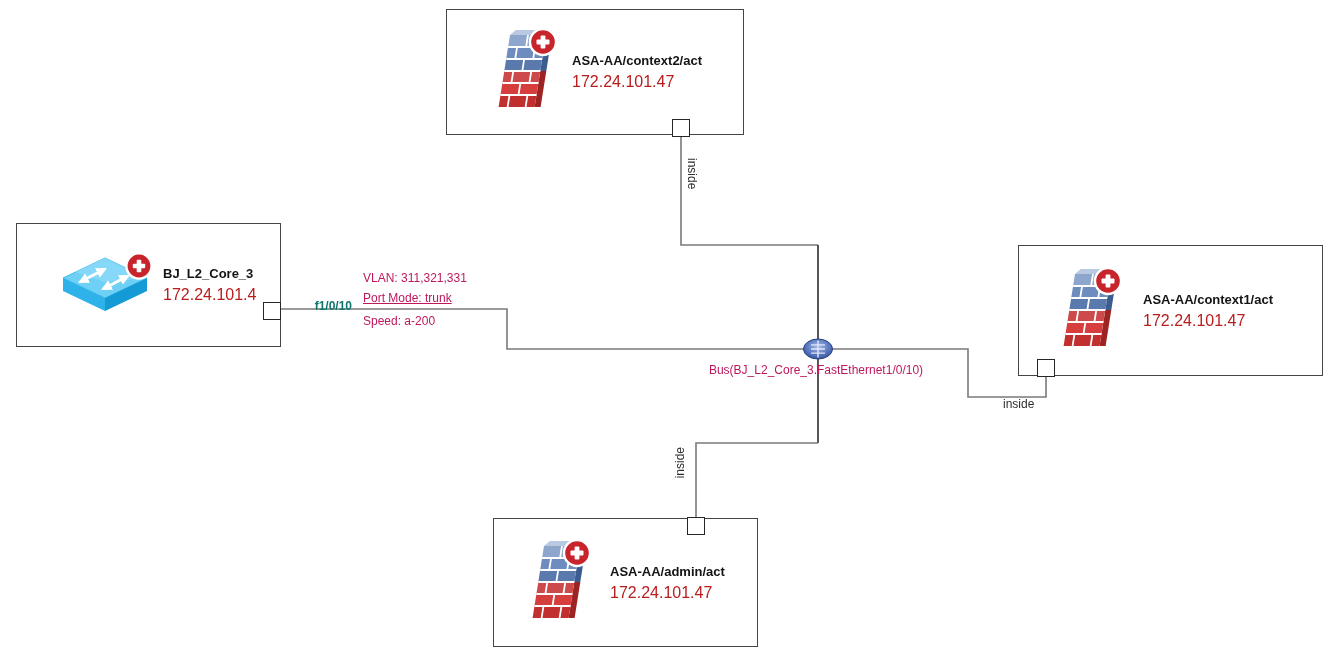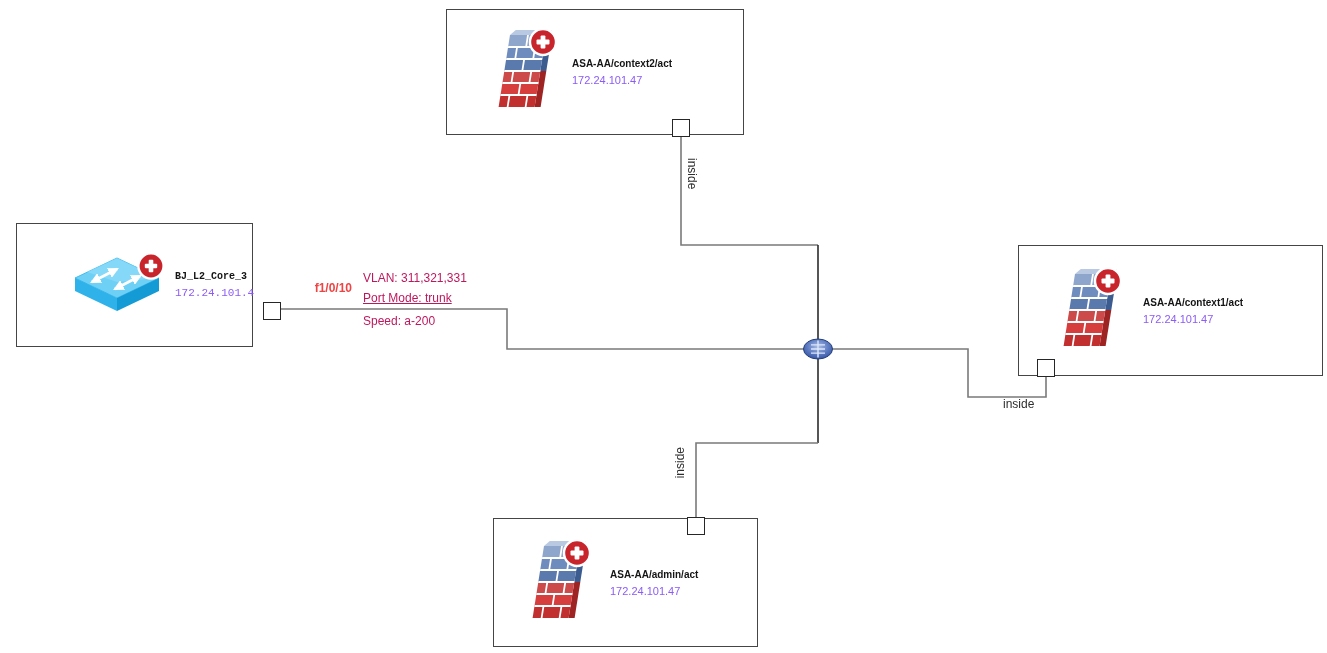--- a/index.html
+++ b/index.html
@@ -21,33 +21,33 @@
     position: absolute;
     background: #ffffff;
     border: 1.5px solid #454545;
     display: flex;
     align-items: center;
     z-index: 2;
   }
   .icon-wrap { flex: 0 0 auto; display: block; line-height: 0; }
   .node-text { display: flex; flex-direction: column; }
   .node-title {
-    font-size: 10px;
+    font-size: 13px;
     font-weight: bold;
     color: #141414;
     white-space: nowrap;
   }
   .node-ip {
-    font-size: 11px;
-    color: #8b5cf6;
+    font-size: 16px;
+    color: #b91c1c;
     margin-top: 5px;
     white-space: nowrap;
   }
   #node-top    { left: 446px; top: 9px;   width: 298px; height: 126px; padding-left: 46px; gap: 13px; }
-  #node-left   { left: 16px;  top: 223px; width: 237px; height: 124px; padding-left: 54px; gap: 8px; font-family: Liberation Mono, monospace; }
+  #node-left   { left: 16px;  top: 223px; width: 265px; height: 124px; padding-left: 42px; gap: 8px; }
   #node-right  { left: 1018px;top: 245px; width: 305px; height: 131px; padding-left: 39px; gap: 19px; }
   #node-bottom { left: 493px; top: 518px; width: 265px; height: 129px; padding-left: 33px; gap: 17px; }
 
   .port {
     position: absolute;
     width: 18px; height: 18px;
     background: #ffffff;
     border: 1.6px solid #262626;
     z-index: 3;
   }
@@ -57,21 +57,21 @@
   #port-bottom { left: 687px; top: 517px; }
 
   .lbl {
     position: absolute;
     font-size: 12px;
     color: #be185d;
     white-space: nowrap;
     z-index: 4;
     line-height: 14px;
   }
-  #lbl-fport { left: 272px; top: 281px; width: 80px; text-align: right; font-weight: bold; color: #ef4444; }
+  #lbl-fport { left: 272px; top: 299px; width: 80px; text-align: right; font-weight: bold; color: #0f766e; }
   #lbl-vlan  { left: 363px; top: 271px; }
   #lbl-mode  { left: 363px; top: 291px; text-decoration: underline; }
   #lbl-speed { left: 363px; top: 314px; }
   #lbl-bus   { left: 616px; top: 363px; width: 400px; text-align: center; }
   #lbl-inside-top    { left: 685px; top: 158px; writing-mode: vertical-rl; color: #2e2e2e; }
   #lbl-inside-right  { left: 1003px; top: 397px; color: #2e2e2e; }
   #lbl-inside-bottom { left: 673px; top: 447px; writing-mode: vertical-rl; transform: rotate(180deg); color: #2e2e2e; }
 </style>
 </head>
 <body>
@@ -215,17 +215,18 @@
 
   <div class="port" id="port-top"></div>
   <div class="port" id="port-left"></div>
   <div class="port" id="port-right"></div>
   <div class="port" id="port-bottom"></div>
 
   <div class="lbl" id="lbl-fport">f1/0/10</div>
   <div class="lbl" id="lbl-vlan">VLAN: 311,321,331</div>
   <div class="lbl" id="lbl-mode">Port Mode: trunk</div>
   <div class="lbl" id="lbl-speed">Speed: a-200</div>
+  <div class="lbl" id="lbl-bus">Bus(BJ_L2_Core_3.FastEthernet1/0/10)</div>
   <div class="lbl" id="lbl-inside-top">inside</div>
   <div class="lbl" id="lbl-inside-right">inside</div>
   <div class="lbl" id="lbl-inside-bottom">inside</div>
 
 </div>
 
 </body></html>

